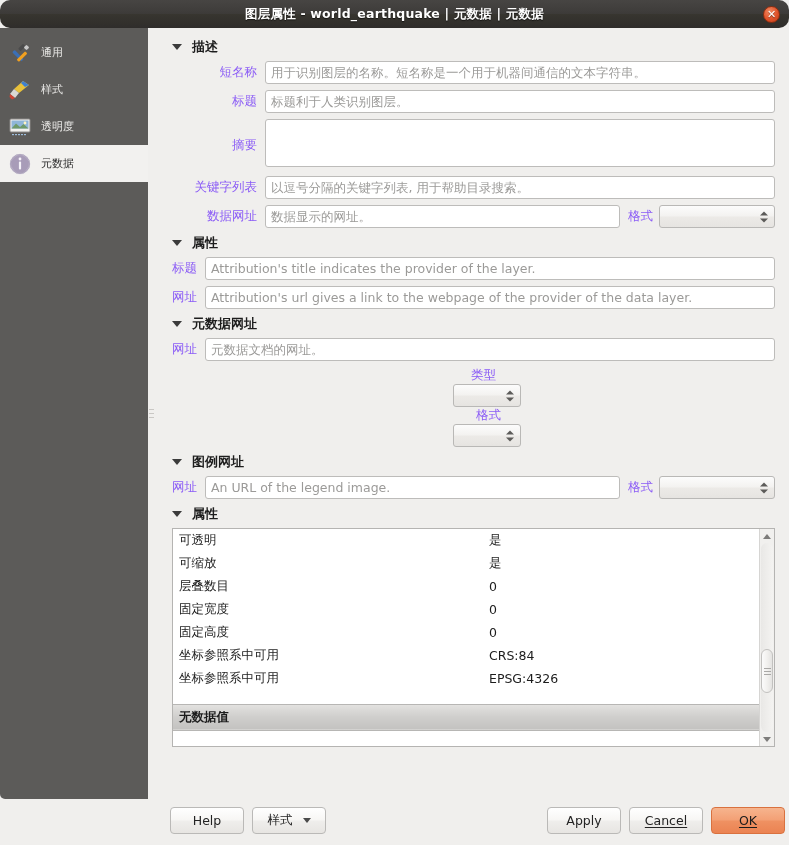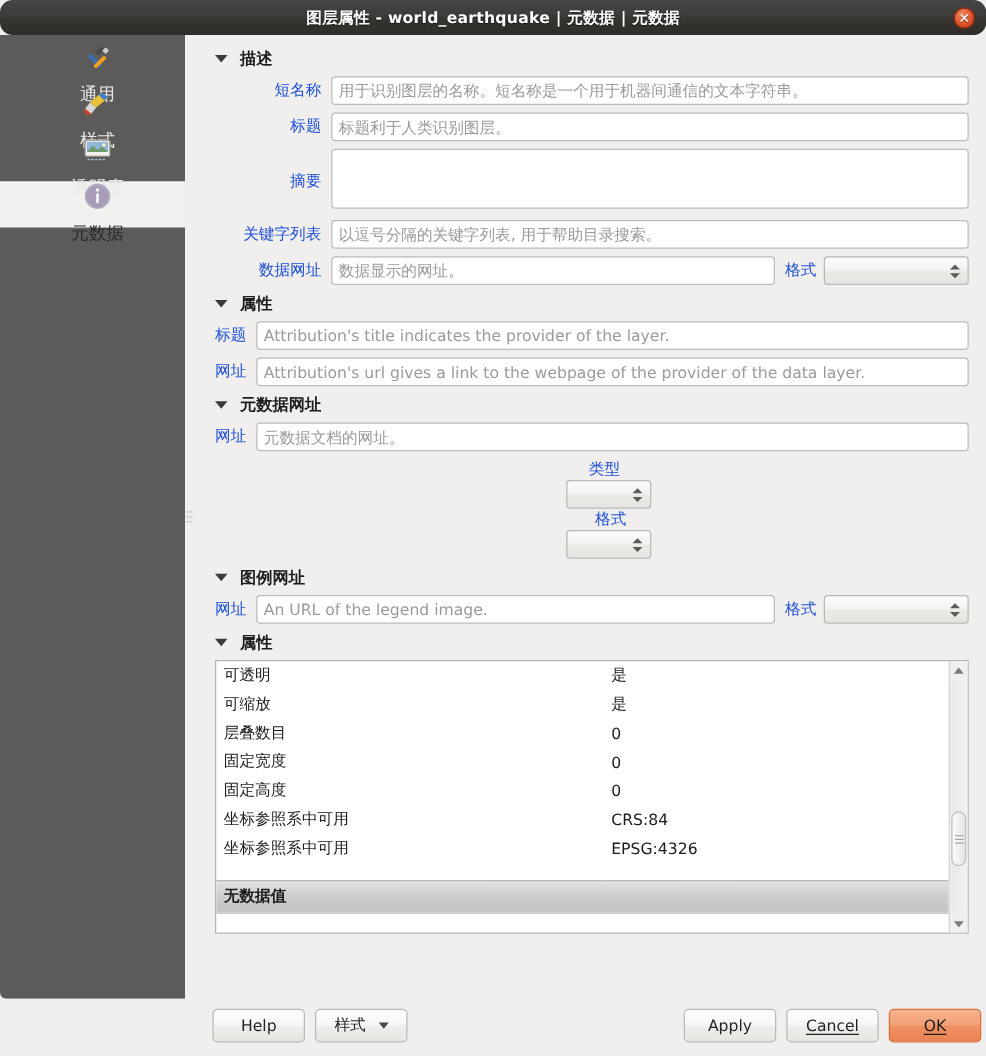--- a/index.html
+++ b/index.html
@@ -63,23 +63,22 @@
     padding-top: 6px;
     border-bottom-left-radius: 5px;
   }
   .side-item {
     height: 37px;
     display: flex;
     align-items: center;
     padding-left: 8px;
     gap: 9px;
     color: #e9e8e6;
-    font-size: 14px;
-    cursor: pointer;
-    flex-direction: column;
+    font-size: 11px;
+    cursor: pointer;
   }
   .side-item.active {
     background: #f2f1ef;
     color: #2b2b2b;
   }
   .side-ico { width: 24px; height: 24px; flex: 0 0 24px; position: relative; }
 
   
   .splitter {
     width: 7px; flex: 0 0 7px;
@@ -107,21 +106,21 @@
   .group-head.first { margin-top: 0; }
   .caret {
     width: 0; height: 0;
     border-left: 5px solid transparent;
     border-right: 5px solid transparent;
     border-top: 6px solid #3b3b3b;
   }
 
   .row { display: flex; align-items: center; margin-bottom: 6px; }
   .lbl {
-    color: #1d4ed8; font-size: 12.5px;
+    color: #8b5cf6; font-size: 12.5px;
     text-align: right;
     flex: 0 0 auto;
     padding-right: 8px;
   }
   .lbl.w1 { width: 101px; }   
   .lbl.w2 { width: 41px; }    
   .lbl.auto { width: auto; padding: 0 6px 0 0; }
 
   input.txt, .fake-input, textarea.txt {
     font-family: "DejaVu Sans", "Liberation Sans", sans-serif;

